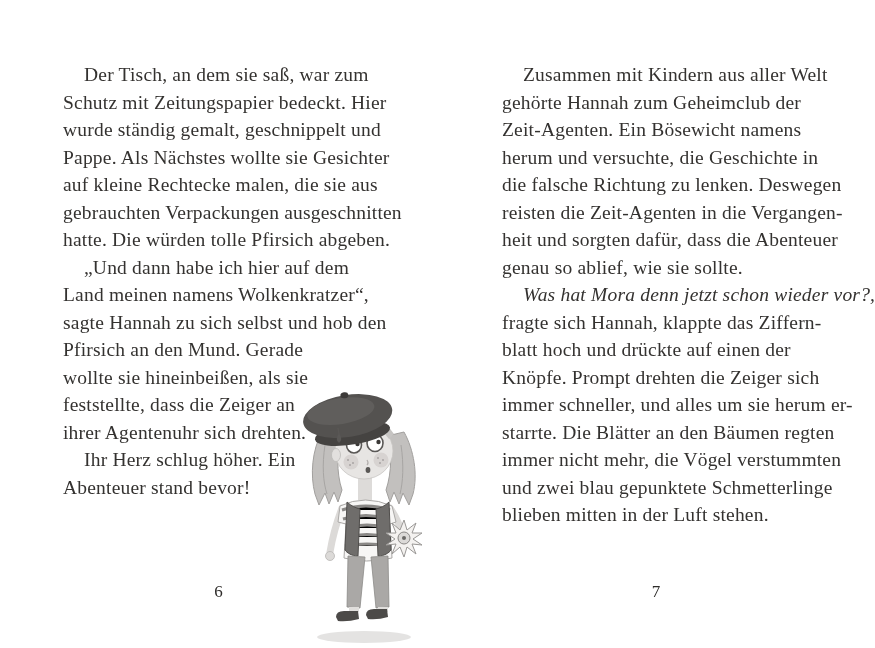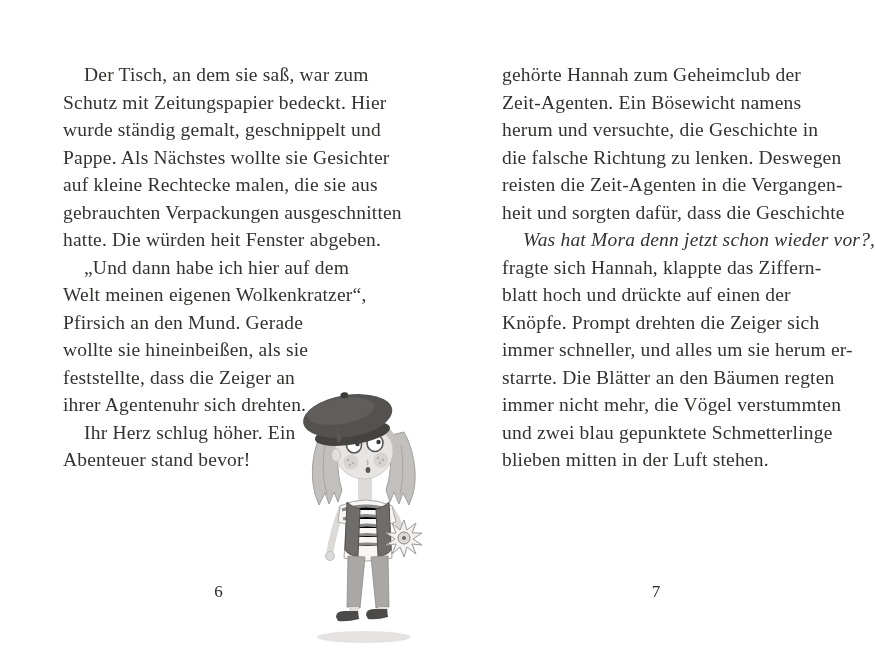--- a/index.html
+++ b/index.html
@@ -55,44 +55,47 @@
 <div class="spread">
 
   <div class="text-block left">
       <div class="para">
         <div class="line indent">Der Tisch, an dem sie saß, war zum</div>
         <div class="line">Schutz mit Zeitungspapier bedeckt. Hier</div>
         <div class="line">wurde ständig gemalt, geschnippelt und</div>
         <div class="line">Pappe. Als Nächstes wollte sie Gesichter</div>
         <div class="line">auf kleine Rechtecke malen, die sie aus</div>
         <div class="line">gebrauchten Verpackungen ausgeschnitten</div>
-        <div class="line">hatte. Die würden heit Fenster abgeben.</div>
+        <div class="line">hatte. Die würden tolle Pfirsich abgeben.</div>
       </div>
       <div class="para">
         <div class="line indent">„Und dann habe ich hier auf dem</div>
-        <div class="line">Welt meinen eigenen Wolkenkratzer“,</div>
+        <div class="line">Land meinen namens Wolkenkratzer“,</div>
+        <div class="line">sagte Hannah zu sich selbst und hob den</div>
         <div class="line">Pfirsich an den Mund. Gerade</div>
         <div class="line">wollte sie hineinbeißen, als sie</div>
         <div class="line">feststellte, dass die Zeiger an</div>
         <div class="line">ihrer Agentenuhr sich drehten.</div>
       </div>
       <div class="para">
         <div class="line indent">Ihr Herz schlug höher. Ein</div>
         <div class="line">Abenteuer stand bevor!</div>
       </div>
     </div>
 
   <div class="text-block right">
       <div class="para">
+        <div class="line indent">Zusammen mit Kindern aus aller Welt</div>
         <div class="line">gehörte Hannah zum Geheimclub der</div>
         <div class="line">Zeit-Agenten. Ein Bösewicht namens</div>
         <div class="line">herum und versuchte, die Geschichte in</div>
         <div class="line">die falsche Richtung zu lenken. Deswegen</div>
         <div class="line">reisten die Zeit-Agenten in die Vergangen-</div>
-        <div class="line">heit und sorgten dafür, dass die Geschichte</div>
+        <div class="line">heit und sorgten dafür, dass die Abenteuer</div>
+        <div class="line">genau so ablief, wie sie sollte.</div>
       </div>
       <div class="para">
         <div class="line indent italic">Was hat Mora denn jetzt schon wieder vor?,</div>
         <div class="line">fragte sich Hannah, klappte das Ziffern-</div>
         <div class="line">blatt hoch und drückte auf einen der</div>
         <div class="line">Knöpfe. Prompt drehten die Zeiger sich</div>
         <div class="line">immer schneller, und alles um sie herum er-</div>
         <div class="line">starrte. Die Blätter an den Bäumen regten</div>
         <div class="line">immer nicht mehr, die Vögel verstummten</div>
         <div class="line">und zwei blau gepunktete Schmetterlinge</div>

